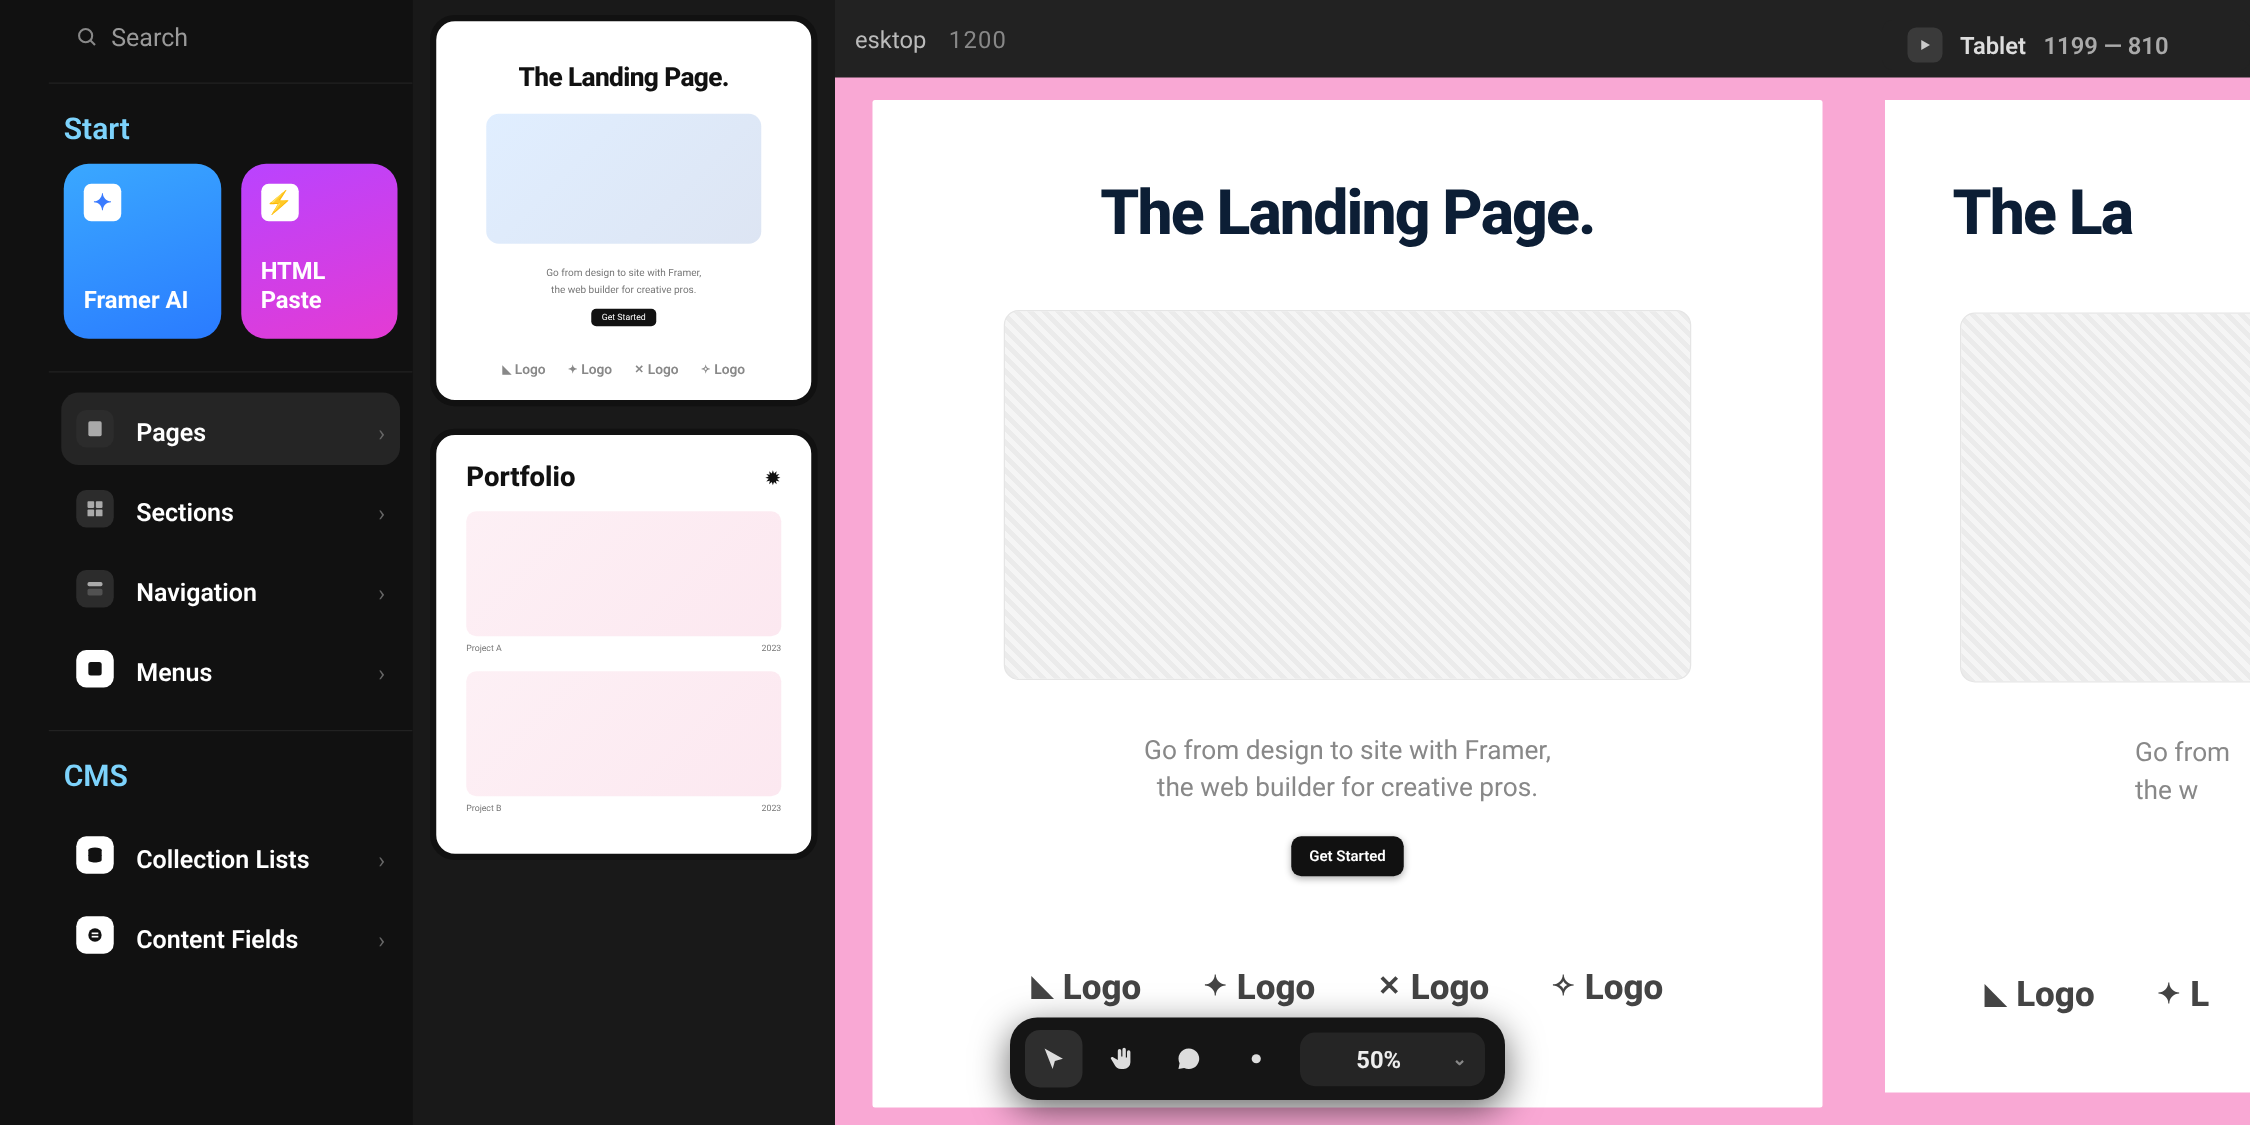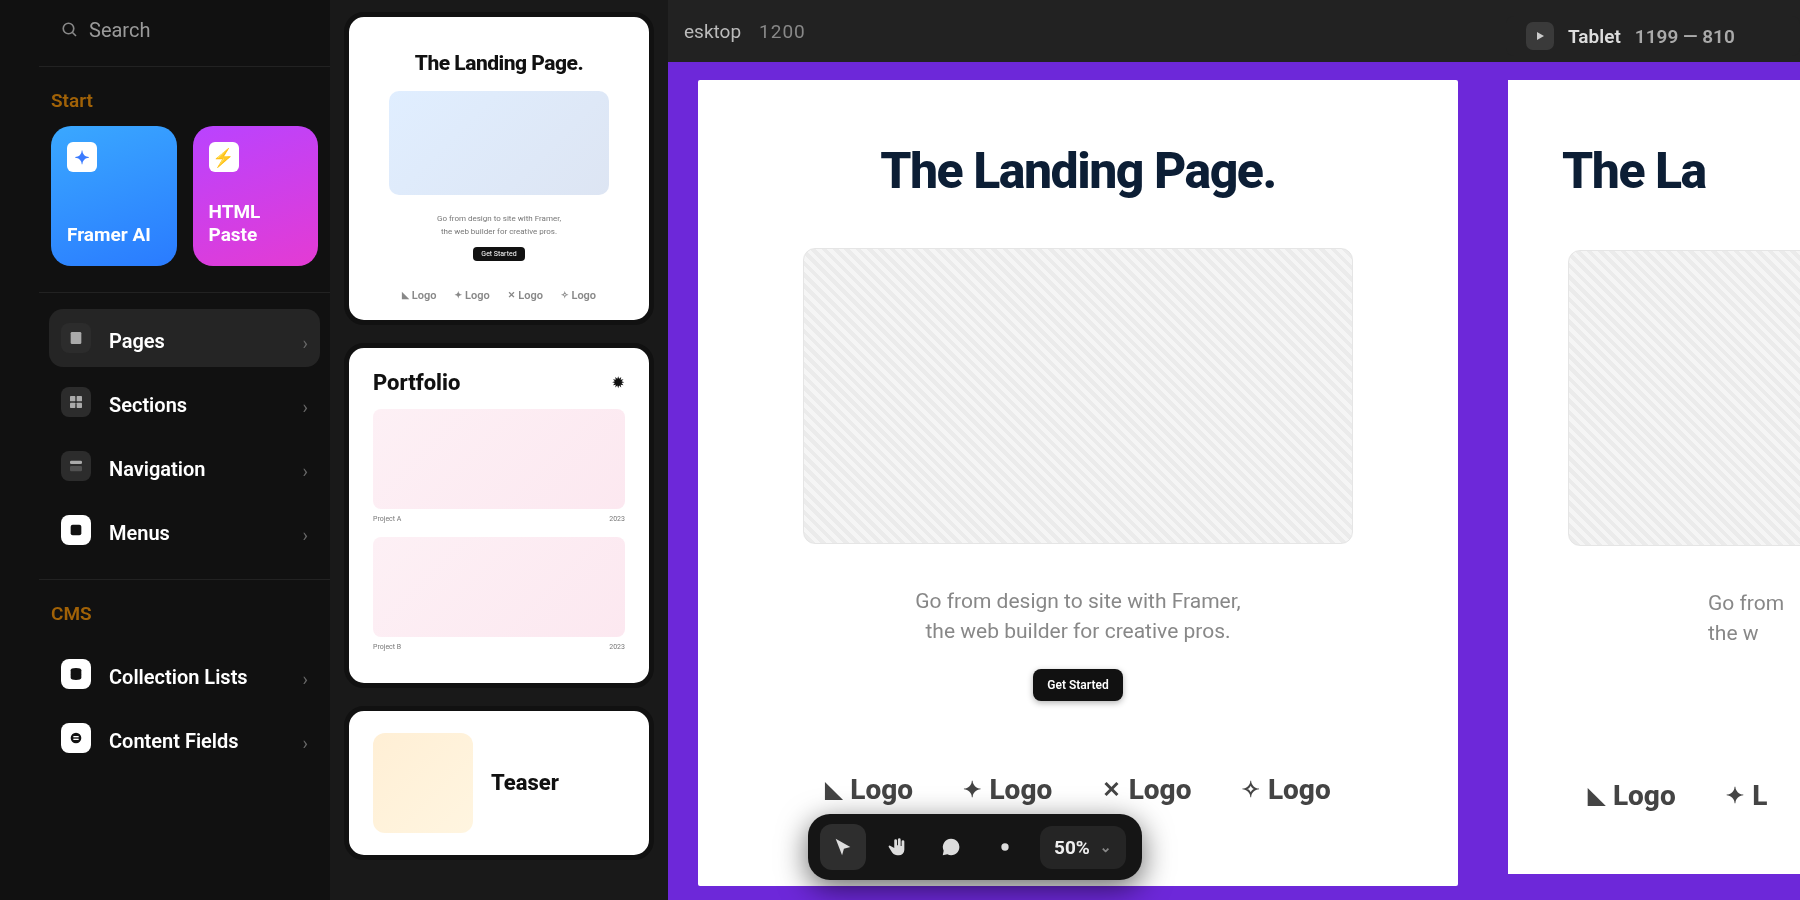--- a/index.html
+++ b/index.html
@@ -4,21 +4,21 @@
 <style>
 * { margin: 0; padding: 0; box-sizing: border-box; font-family: -apple-system, BlinkMacSystemFont, "Segoe UI", Roboto, Helvetica, Arial, sans-serif; }
 html, body { width: 1800px; height: 900px; overflow: hidden; background: #0a0a0a; color: #fff; }
 .app { display: flex; width: 100%; height: 100%; }
 
 
 .sidebar { width: 330px; background: #111; display: flex; flex-direction: column; padding-top: 4px; padding-left: 39px; }
 .search { display: flex; align-items: center; gap: 10px; padding: 14px 22px 20px; color: #9a9a9a; font-size: 20px; }
 .search svg { width: 18px; height: 18px; stroke: #888; }
 .divider { height: 1px; background: #222; margin: 4px 0 10px; }
-.section-title { font-size: 19px; font-weight: 600; color: #a16207; padding: 12px 12px 14px; }
+.section-title { font-size: 24px; font-weight: 600; color: #7dd3fc; padding: 12px 12px 14px; }
 .start-row { display: flex; gap: 16px; padding: 0 12px 22px; }
 .start-tile { flex: 1; height: 140px; border-radius: 20px; padding: 16px 16px 20px; display: flex; flex-direction: column; justify-content: space-between; cursor: pointer; }
 .start-tile.ai { background: linear-gradient(160deg, #3aa8ff 0%, #2a7bff 100%); }
 .start-tile.html { background: linear-gradient(160deg, #b943ff 0%, #e43bd3 100%); }
 .start-tile .icon-box { width: 30px; height: 30px; border-radius: 6px; background: #fff; display:flex; align-items:center; justify-content:center; color:#3a7bff; font-weight:900; font-size:18px;}
 .start-tile.html .icon-box { color: #c43be0; }
 .start-tile span { font-size: 19px; font-weight: 700; color: #fff; }
 .basics { padding: 6px 10px; display:flex; flex-direction:column; gap:6px; }
 .list-item { display: flex; align-items: flex-end; gap: 18px; padding: 14px 12px; border-radius: 14px; cursor: pointer; }
 .list-item.active { background: #252525; }
@@ -46,21 +46,21 @@
 .tpl-portfolio .hdr { display:flex; justify-content:space-between; align-items:center; margin-bottom:14px;gap:48px;}
 .tpl-portfolio h2 { font-size:22px; font-weight:800; color:#111;}
 .tpl-portfolio .star { color:#111; font-size:16px;}
 .tpl-portfolio .proj { height:100px; border-radius:8px; background:linear-gradient(135deg,#fdf0f5,#fce8f0); margin-bottom:6px;}
 .tpl-portfolio .proj-meta { display:flex; justify-content:space-between; font-size:7px; color:#777; margin-bottom:14px;}
 .tpl-teaser { padding: 22px 24px; display:flex; gap:18px; align-items:center; }
 .tpl-teaser .block { width:100px; height:100px; border-radius:12px; background:linear-gradient(135deg,#ffefd5,#fff5e0); }
 .tpl-teaser h2 { font-size:22px; font-weight:800; color:#111;}
 
 
-.canvas { flex: 1; background: #6d28d9; position: relative; overflow: hidden; }
+.canvas { flex: 1; background: #f9a8d4; position: relative; overflow: hidden; }
 .top-bar { position:absolute; top:0; left:0; right:0; height:62px; display:flex; align-items:center; padding: 0 16px; background:#222; }
 .top-bar .left-seg { display:flex; align-items:center; gap:12px; color:#bbb; font-size:19px;}
 .top-bar .left-seg .num { color:#888; margin-left:6px; letter-spacing:1px;}
 .top-bar .spacer { flex:1; }
 .top-bar .bp { display:flex; align-items:center; gap:12px; }
 .top-bar .bp span { font-size:19px; color:#ccc; font-weight:600;}
 .top-bar .bp .plus { width:28px; height:28px; border-radius:7px; background:#3a3a3a; display:flex; align-items:center; justify-content:center; color:#ddd; font-size:18px; cursor:pointer;}
 
 .artboard { position:absolute; top:80px; left:30px; width:760px; background:#fff; border-radius:2px; padding: 62px 0 80px;}
 .artboard h1 { text-align:center; font-size:50px; font-weight:800; color:#0c1e35; letter-spacing:-1.5px; margin-bottom:48px;}
@@ -84,21 +84,21 @@
 .artboard2 .logos { display:flex; gap:50px; padding-left:80px;}
 .artboard2 .logos span { font-size:28px; font-weight:800; color:#444; display:flex; align-items:center; gap:8px; white-space:nowrap;}
 .artboard2 .logos i { font-size:22px; font-style:normal;}
 
 
 .dock { position:absolute; bottom:20px; left:140px; background:#151515; border-radius:22px; padding:10px 12px; display:flex; align-items:center; gap:8px; box-shadow:0 8px 30px rgba(0,0,0,0.6); }
 .dock .tool { width:46px; height:46px; border-radius:12px; display:flex; align-items:center; justify-content:center; cursor:pointer;}
 .dock .tool.active { background:#2e2e2e; }
 .dock .tool svg { width:22px; height:22px; fill:#ddd;}
 .dock .zoom { display:flex; align-items:center; gap:10px; background:#252525; border-radius:12px; padding:10px 14px; margin:0 4px; cursor:pointer;}
-.dock .zoom span { font-size:19px; font-weight:700; color:#eee;}
+.dock .zoom span { font-size:19px; font-weight:700; color:#eee;margin-left:31px;}
 .dock .zoom .chev { color:#888; font-size:14px;}
 .dock .upgrade { background:#0a2840; color:#3ba8ff; font-size:19px; font-weight:700; padding:13px 20px; border-radius:12px; cursor:pointer;}
 </style>
 </head>
 <body>
 
 <div class="app">
 
   <div class="sidebar">
     <div class="search">
@@ -230,24 +230,20 @@
           <span>Project A</span>
           <span>2023</span>
         </div>
       <div class="proj"></div>
       <div class="proj-meta">
           <span>Project B</span>
           <span>2023</span>
         </div>
     </div>
 
-    <div class="tpl-card tpl-teaser">
-      <div class="block"></div>
-      <h2>Teaser</h2>
-    </div>
   </div>
 
   <div class="canvas">
     <div class="top-bar">
       <div class="left-seg">
         <span>esktop</span>
         <span class="num">1200</span>
       </div>
       <div class="spacer"></div>
       <div class="bp">

